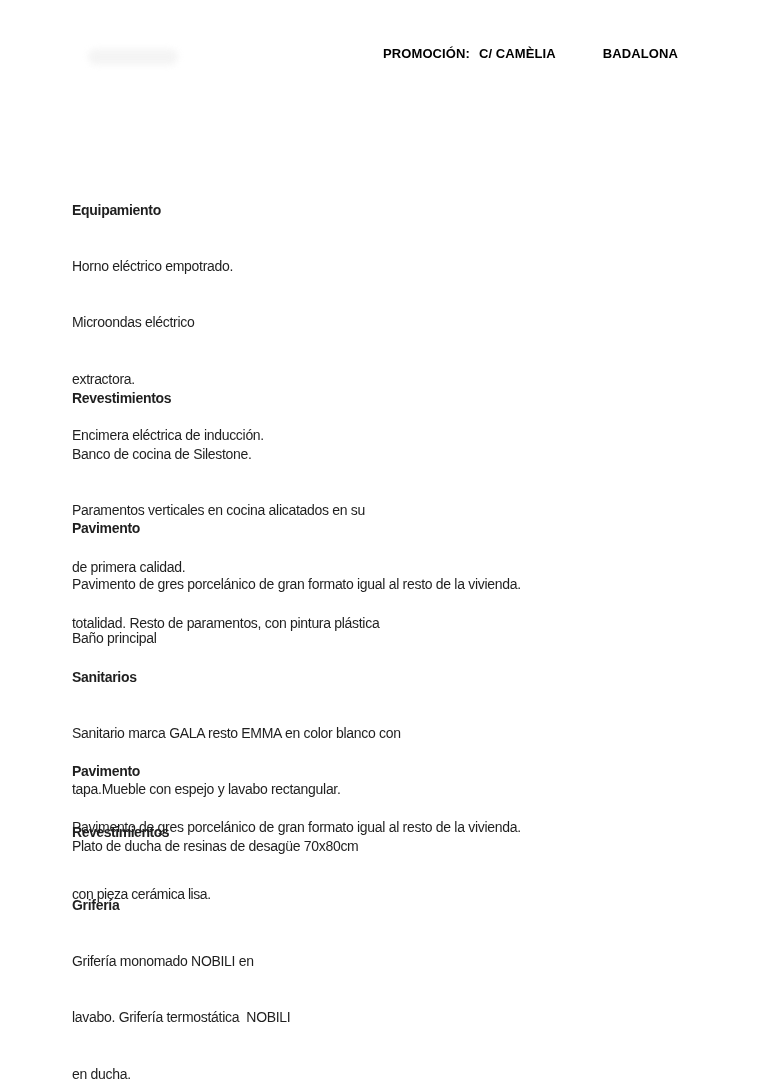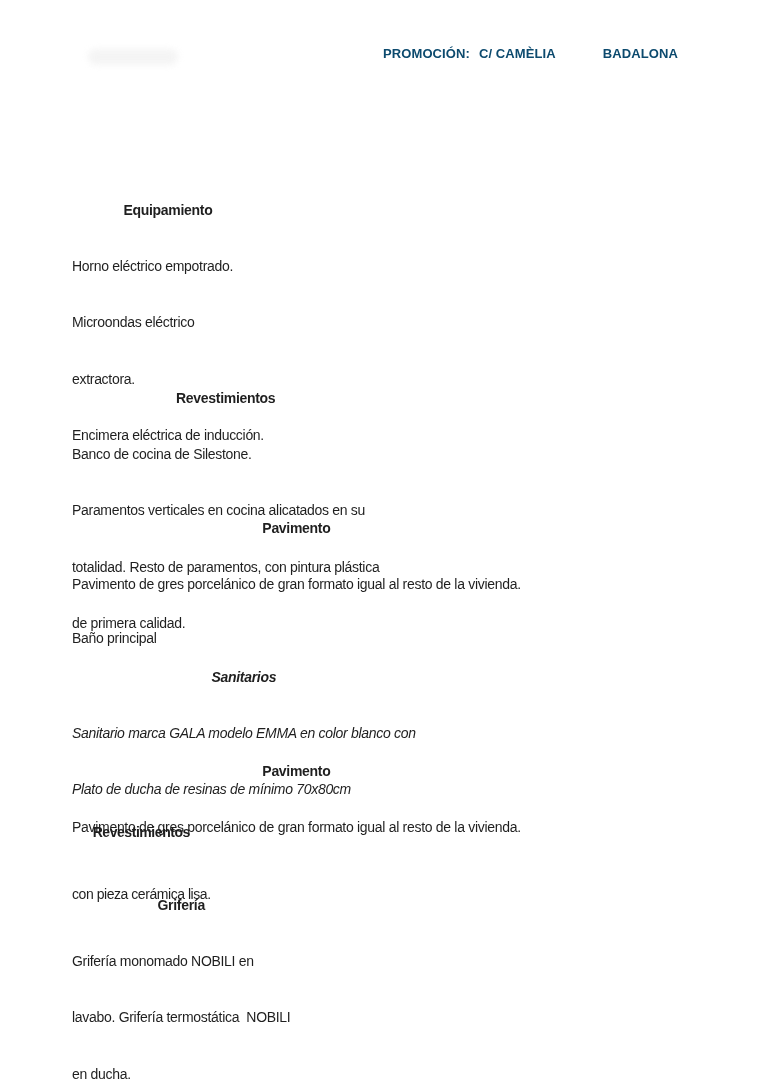--- a/index.html
+++ b/index.html
@@ -44,82 +44,82 @@
   .section {
     position: absolute;
     left: 72px;
     font-size: 14px;
     letter-spacing: -0.3px;
     line-height: 18.8px;
     white-space: pre-wrap;
   }
   .section .heading {
     font-weight: bold;
-    text-align: center;
   }
   .section .heading.underlined {
     font-weight: normal;
   }
   .section.condensed {
     letter-spacing: -0.45px;
     line-height: 20.6px;
   }
   .sec-equipamiento        { top: 163px; }
   .sec-revestimientos-cocina { top: 351px; }
   .sec-pavimento-cocina    { top: 481px; }
   .sec-bano-principal      { top: 591px; }
-  .sec-sanitarios          { top: 630px; font-style: italic; }
+  .sec-sanitarios          { top: 630px; }
   .sec-pavimento-bano      { top: 724px; }
   .sec-revestimientos-bano { top: 781px; }
   .sec-griferia            { top: 858px; }
 </style>
 </head>
 <body>
 
 <div class="page">
 
   <div class="faint-logo"></div>
 
-  <div class="doc-header" style="color: #0c4a6e; justify-content: flex-end;">
+  <div class="doc-header" style="color: #000000; justify-content: flex-end;">
     <span>PROMOCIÓN:</span>
     <span class="gap-small"></span>
     <span>C/ CAMÈLIA</span>
     <span class="gap-large"></span>
     <span>BADALONA</span>
   </div>
 
   <div class="section sec-equipamiento">
     <div class="heading">Equipamiento</div>
     <div>Horno eléctrico empotrado.</div>
     <div>Microondas eléctrico</div>
     <div>extractora.</div>
     <div>Encimera eléctrica de inducción.</div>
   </div>
 
   <div class="section sec-revestimientos-cocina">
     <div class="heading">Revestimientos</div>
     <div>Banco de cocina de Silestone.</div>
     <div>Paramentos verticales en cocina alicatados en su</div>
+    <div>de primera calidad.</div>
     <div>totalidad. Resto de paramentos, con pintura plástica</div>
-    <div>de primera calidad.</div>
   </div>
 
   <div class="section sec-pavimento-cocina">
     <div class="heading">Pavimento</div>
     <div>Pavimento de gres porcelánico de gran formato igual al resto de la vivienda.</div>
   </div>
 
   <div class="section sec-bano-principal">
     <div class="heading underlined">Baño principal</div>
   </div>
 
   <div class="section sec-sanitarios">
     <div class="heading">Sanitarios</div>
-    <div>Sanitario marca GALA modelo EMMA en color blanco con</div>
-    <div>Plato de ducha de resinas de mínimo 70x80cm</div>
+    <div>Sanitario marca GALA resto EMMA en color blanco con</div>
+    <div>tapa.Mueble con espejo y lavabo rectangular.</div>
+    <div>Plato de ducha de resinas de desagüe 70x80cm</div>
   </div>
 
   <div class="section sec-pavimento-bano">
     <div class="heading">Pavimento</div>
     <div>Pavimento de gres porcelánico de gran formato igual al resto de la vivienda.</div>
   </div>
 
   <div class="section condensed sec-revestimientos-bano">
     <div class="heading">Revestimientos</div>
     <div>con pieza cerámica lisa.</div>

